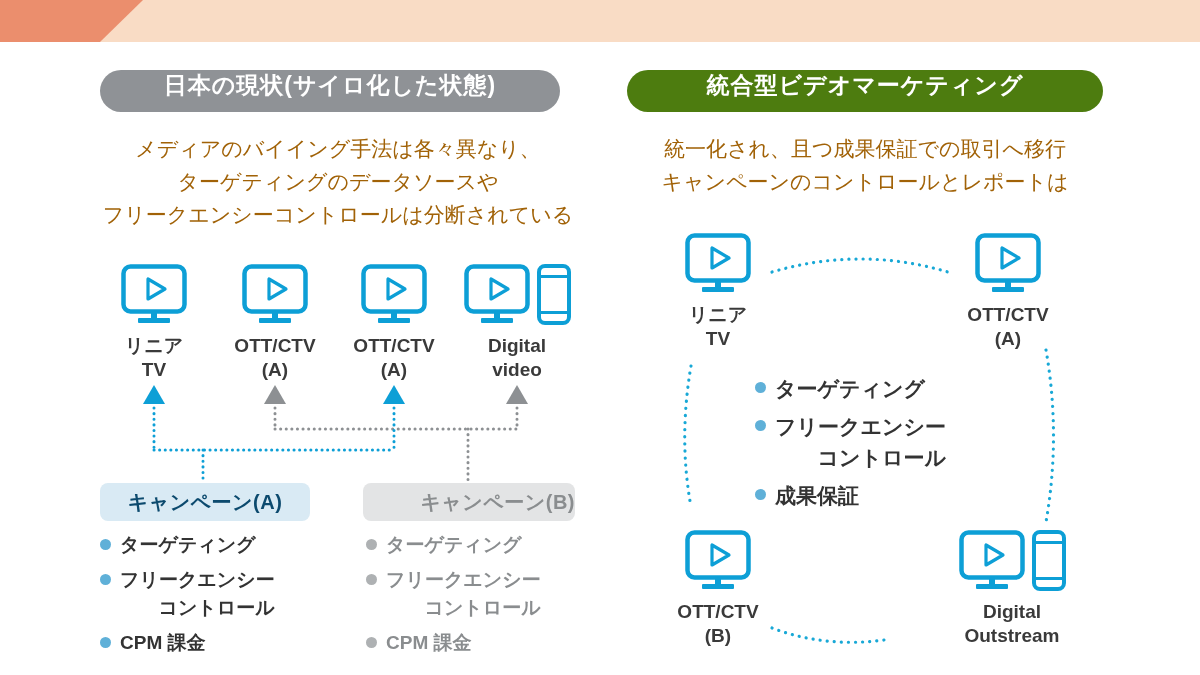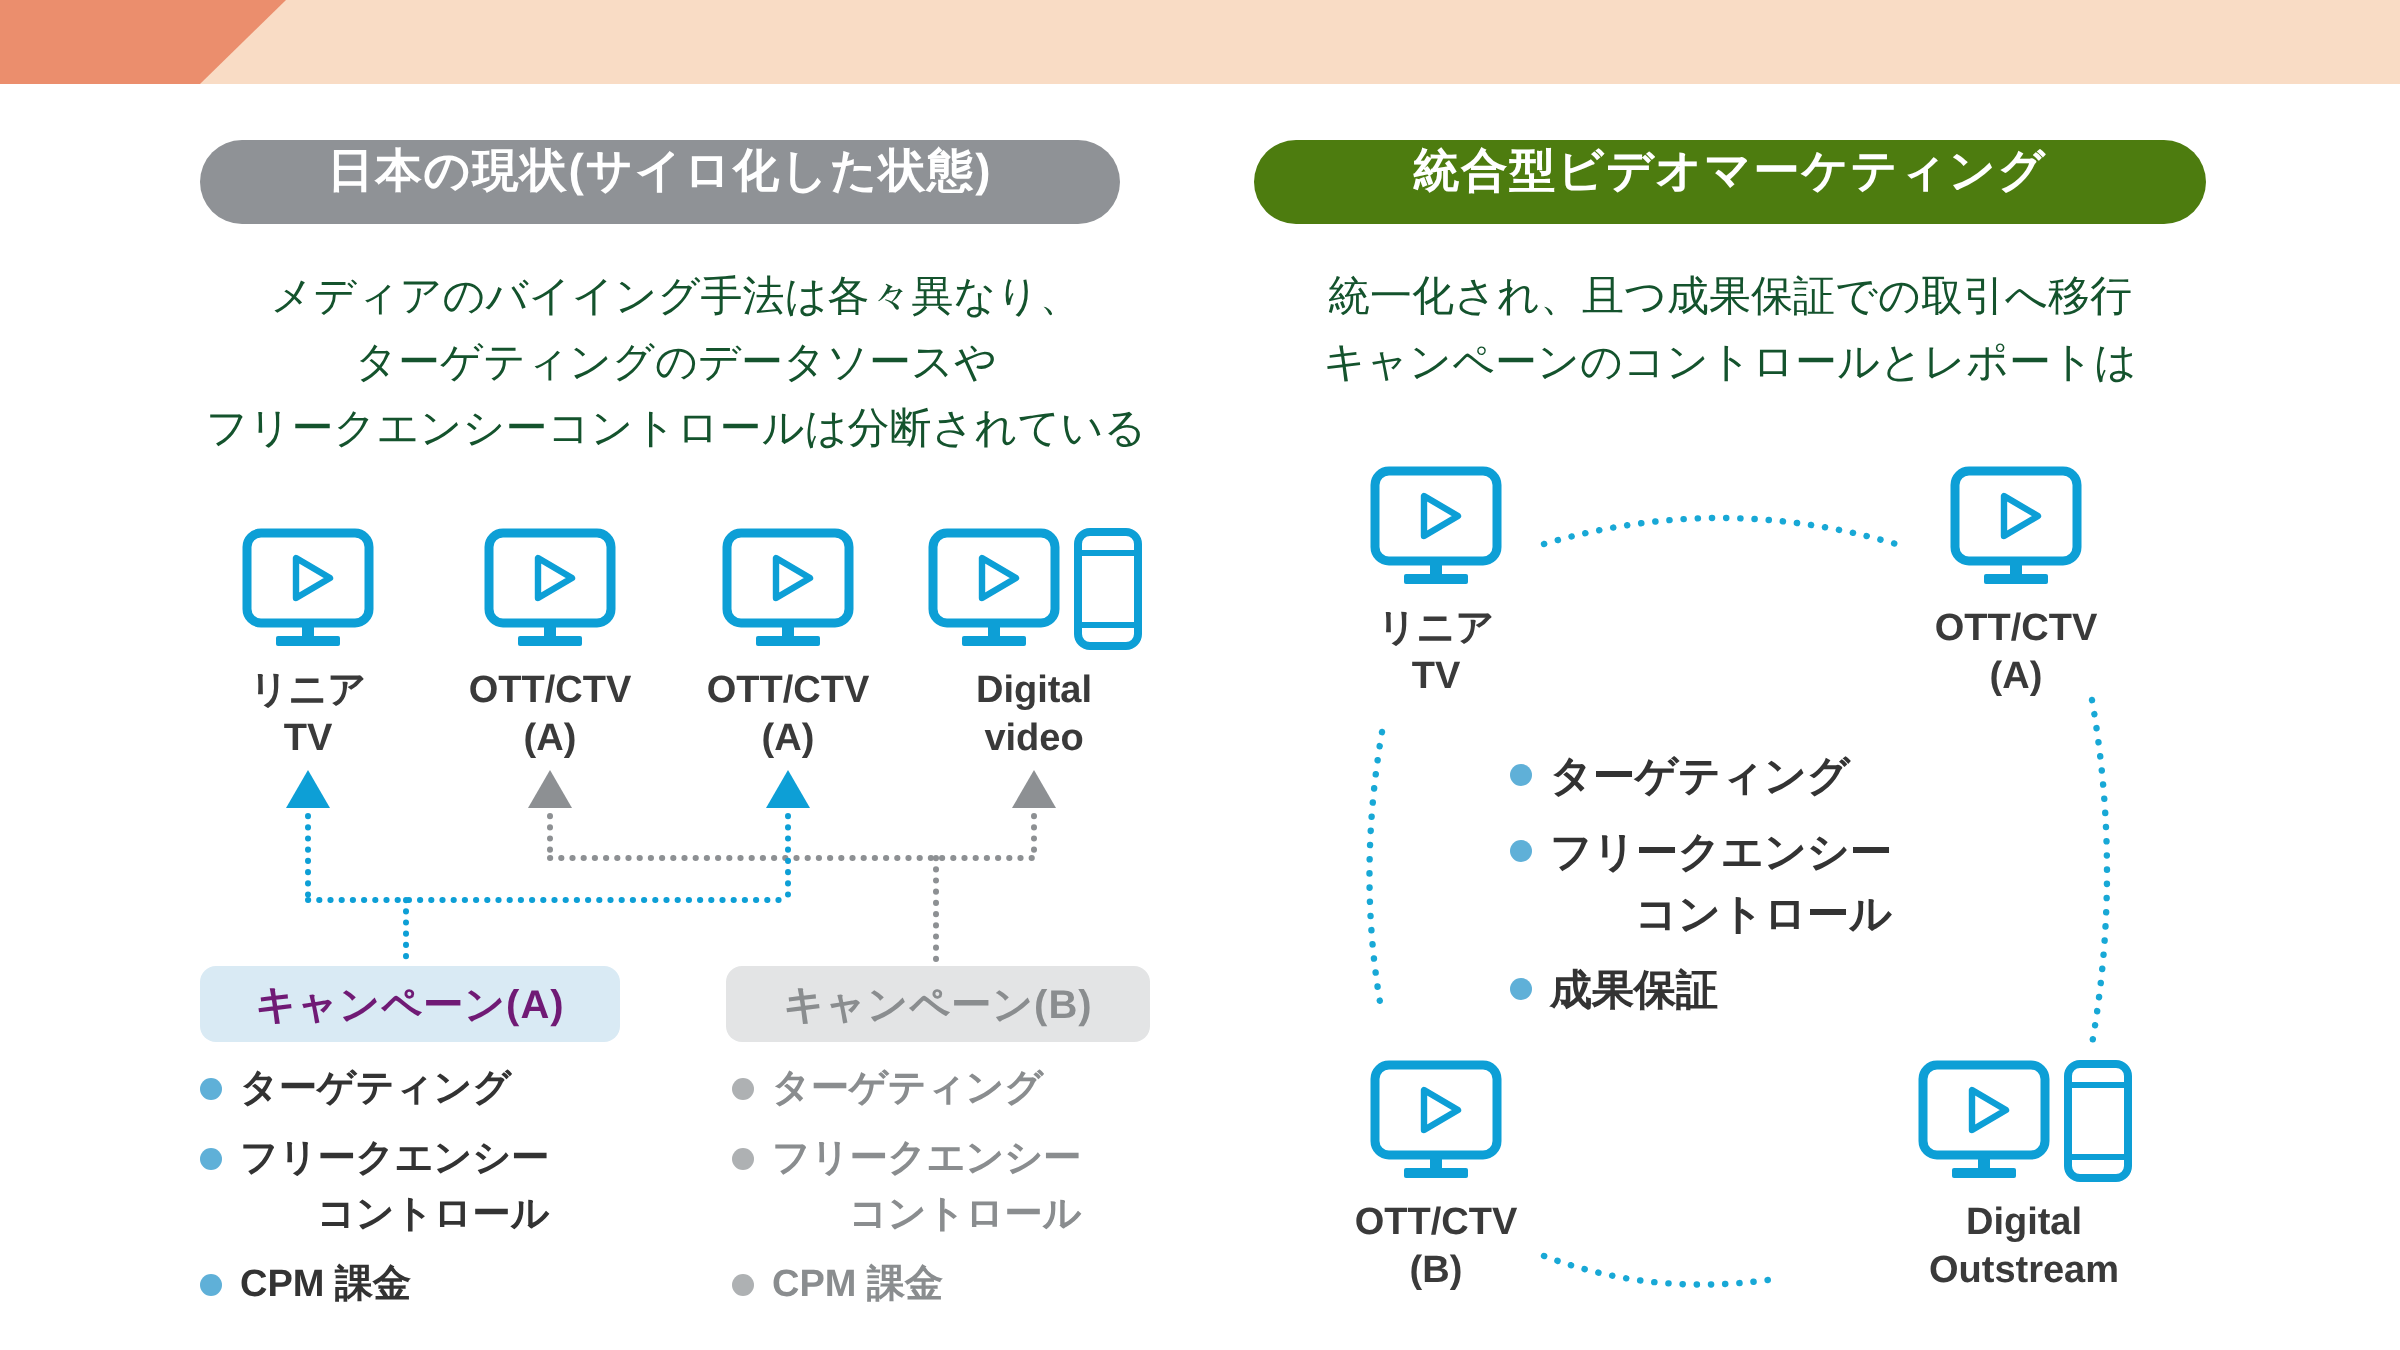--- a/index.html
+++ b/index.html
@@ -9,30 +9,30 @@
   
   .band-peach{left:0;top:0;width:1200px;height:42px;background:#f9dcc5;}
   .band-salmon{left:0;top:0;width:150px;height:42px;background:#eb8e6d;
                clip-path:polygon(0 0,143px 0,100px 42px,0 42px);}
   
   .pill{height:42px;border-radius:21px;display:flex;align-items:flex-start;justify-content:center;
         color:#fff;font-size:23px;font-weight:700;letter-spacing:1px;}
   .pill-gray{background:#8f9296;}
   .pill-blue{background:#4d7c0f;}
   
-  .desc{font-size:21px;line-height:33px;text-align:center;color:#14532d;font-weight:400;}
+  .desc{font-size:21px;line-height:33px;text-align:center;color:#a16207;font-weight:400;}
   
   .device{display:flex;flex-direction:column;align-items:center;}
   .icon-row{display:flex;align-items:flex-start;gap:7px;height:64px;}
   .dev-label{margin-top:6px;font-size:19px;font-weight:700;line-height:24px;text-align:center;color:#3a3a3a;}
   
   .cbox{height:38px;border-radius:8px;display:flex;align-items:center;justify-content:center;
         font-size:20px;font-weight:700;letter-spacing:0.5px;}
-  .cbox-a{background:#d9eaf4;color:#701a75;align-items:center;}
-  .cbox-b{background:#e3e4e5;color:#8a8d8f;}
+  .cbox-a{background:#d9eaf4;color:#0c4a6e;align-items:center;}
+  .cbox-b{background:#e3e4e5;color:#8a8d8f;justify-content:flex-end;}
   
   .blist{display:flex;flex-direction:column;gap:7px;}
   .bitem{display:flex;gap:9px;text-align:right;}
   .dot{width:11px;height:11px;border-radius:50%;flex:0 0 auto;margin-top:8px;}
   .dot-blue{background:#5fb0d8;}
   .dot-gray{background:#aeb1b3;}
   .bl-left .btext{font-size:19px;font-weight:700;line-height:28px;}
   .bl-right .btext{font-size:21px;font-weight:700;line-height:31px;color:#333;}
   .bl-right .dot{margin-top:9px;}
   .txt-dark{color:#333;}

